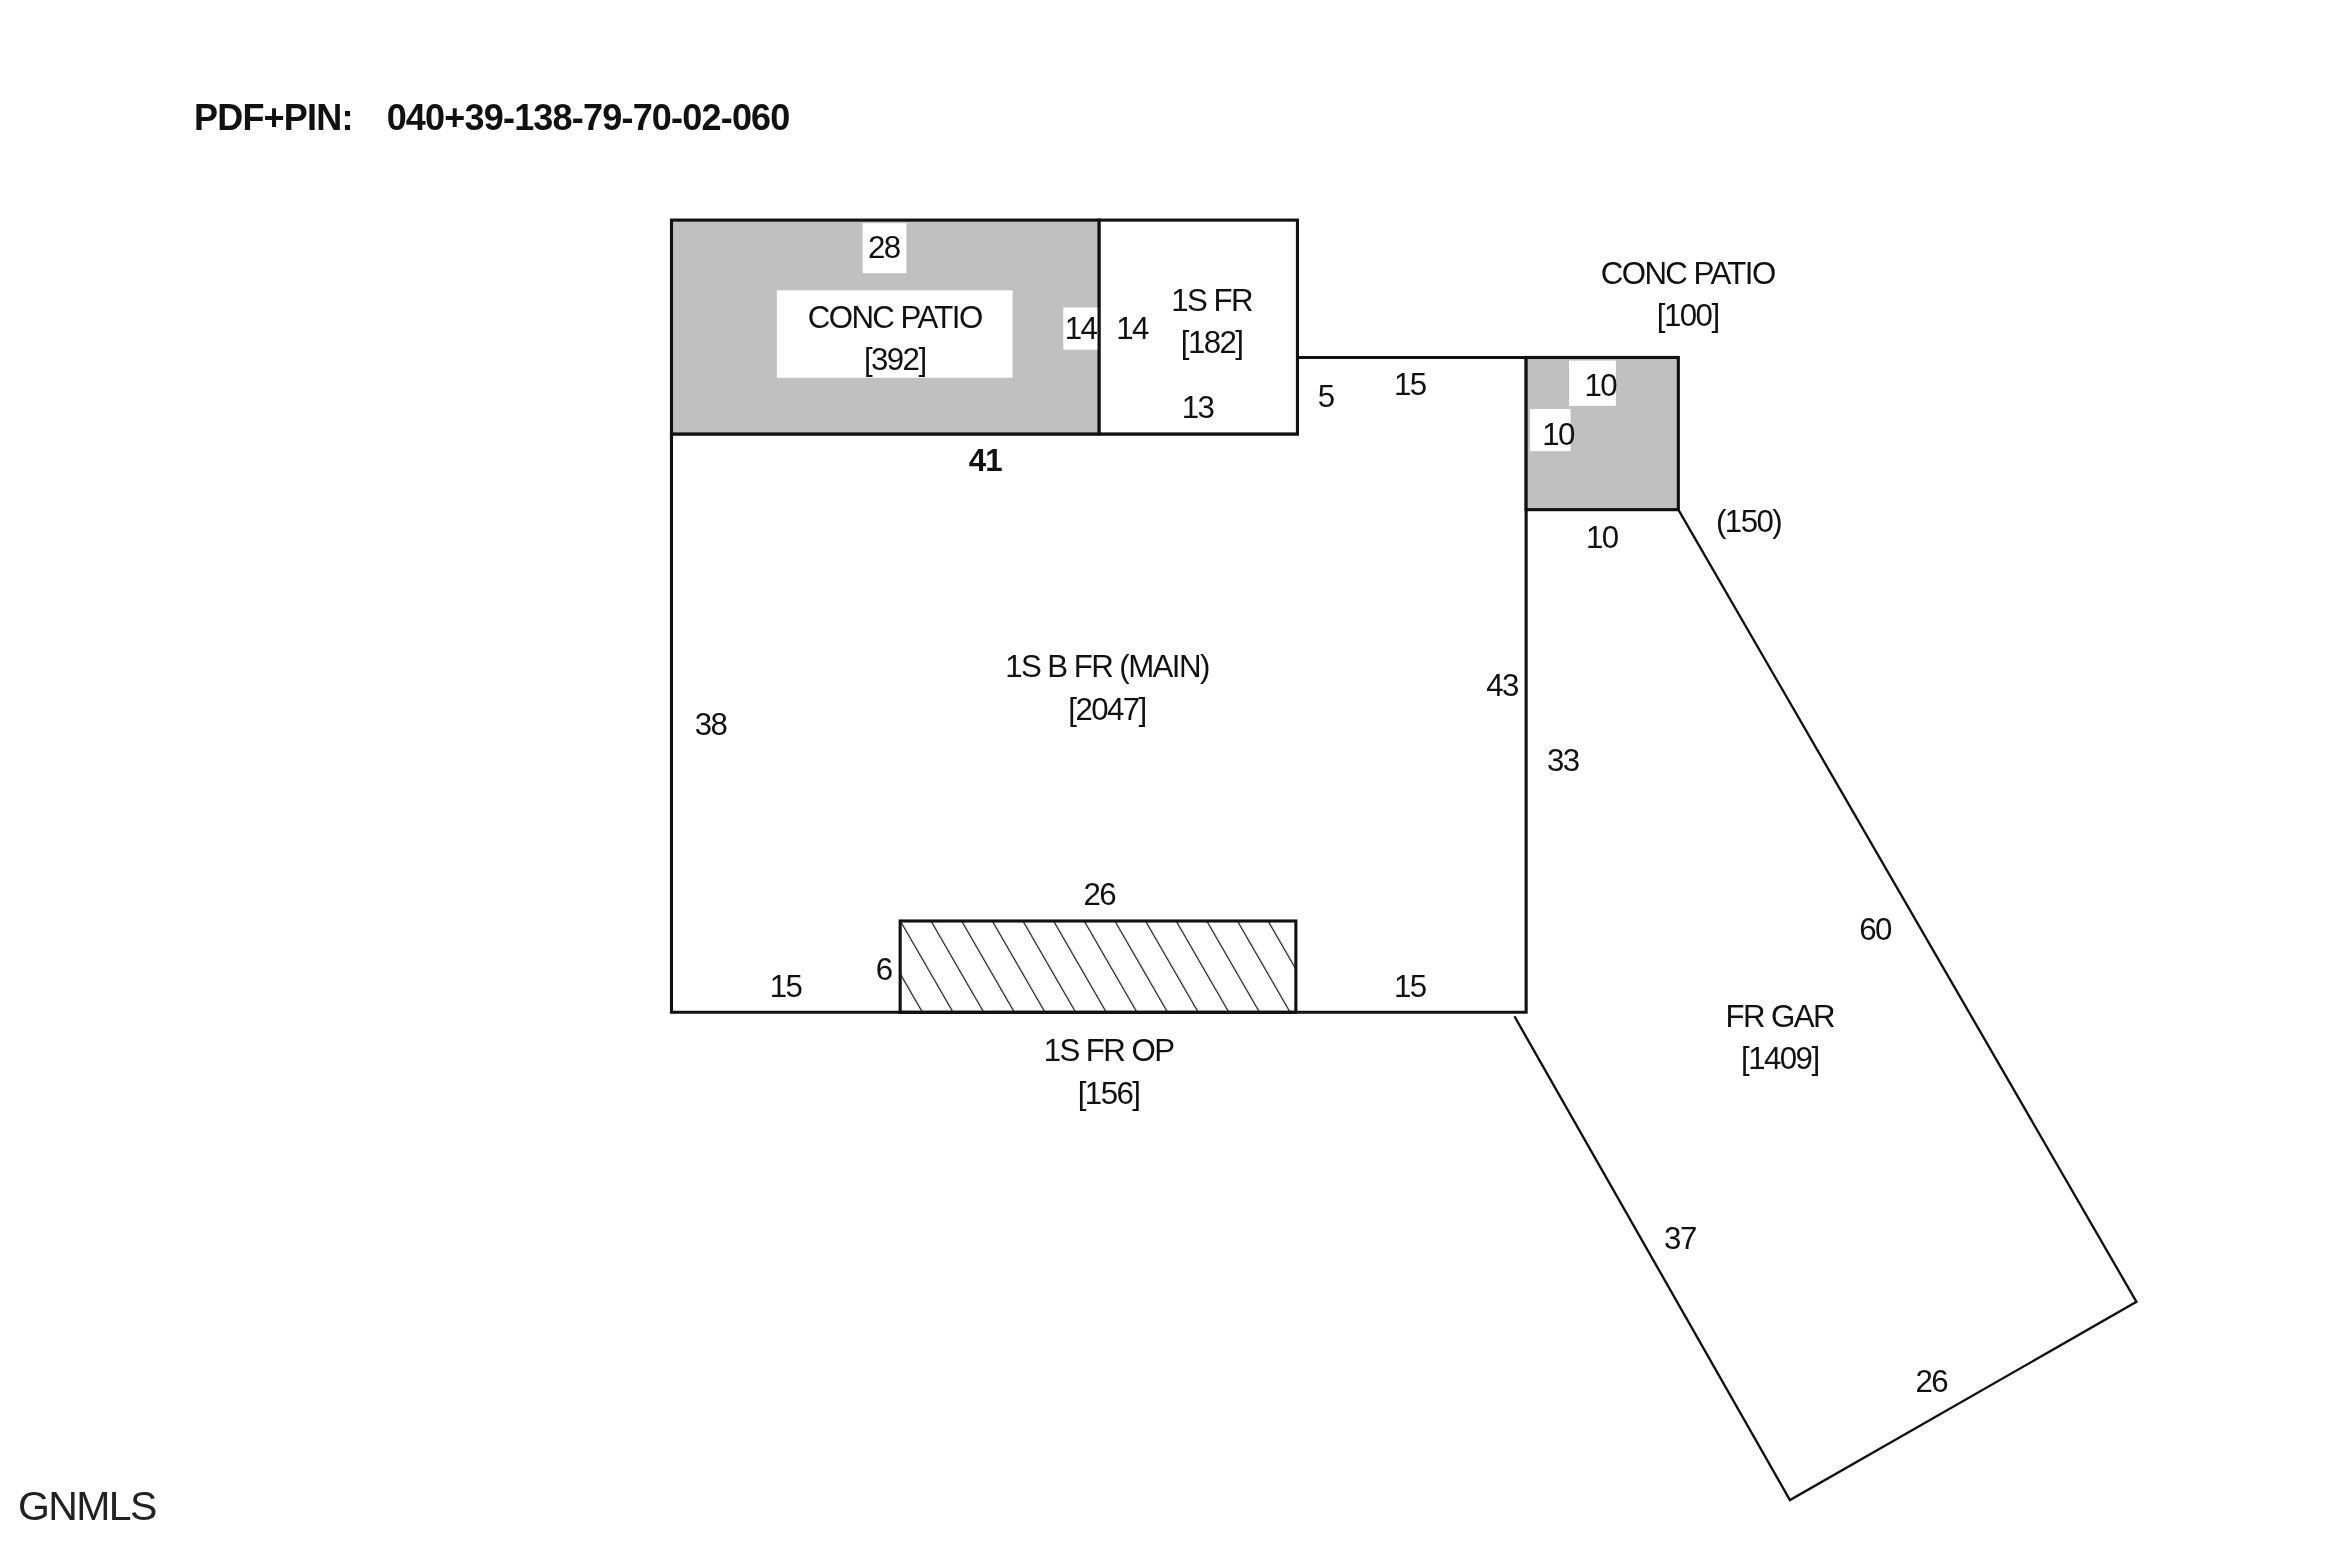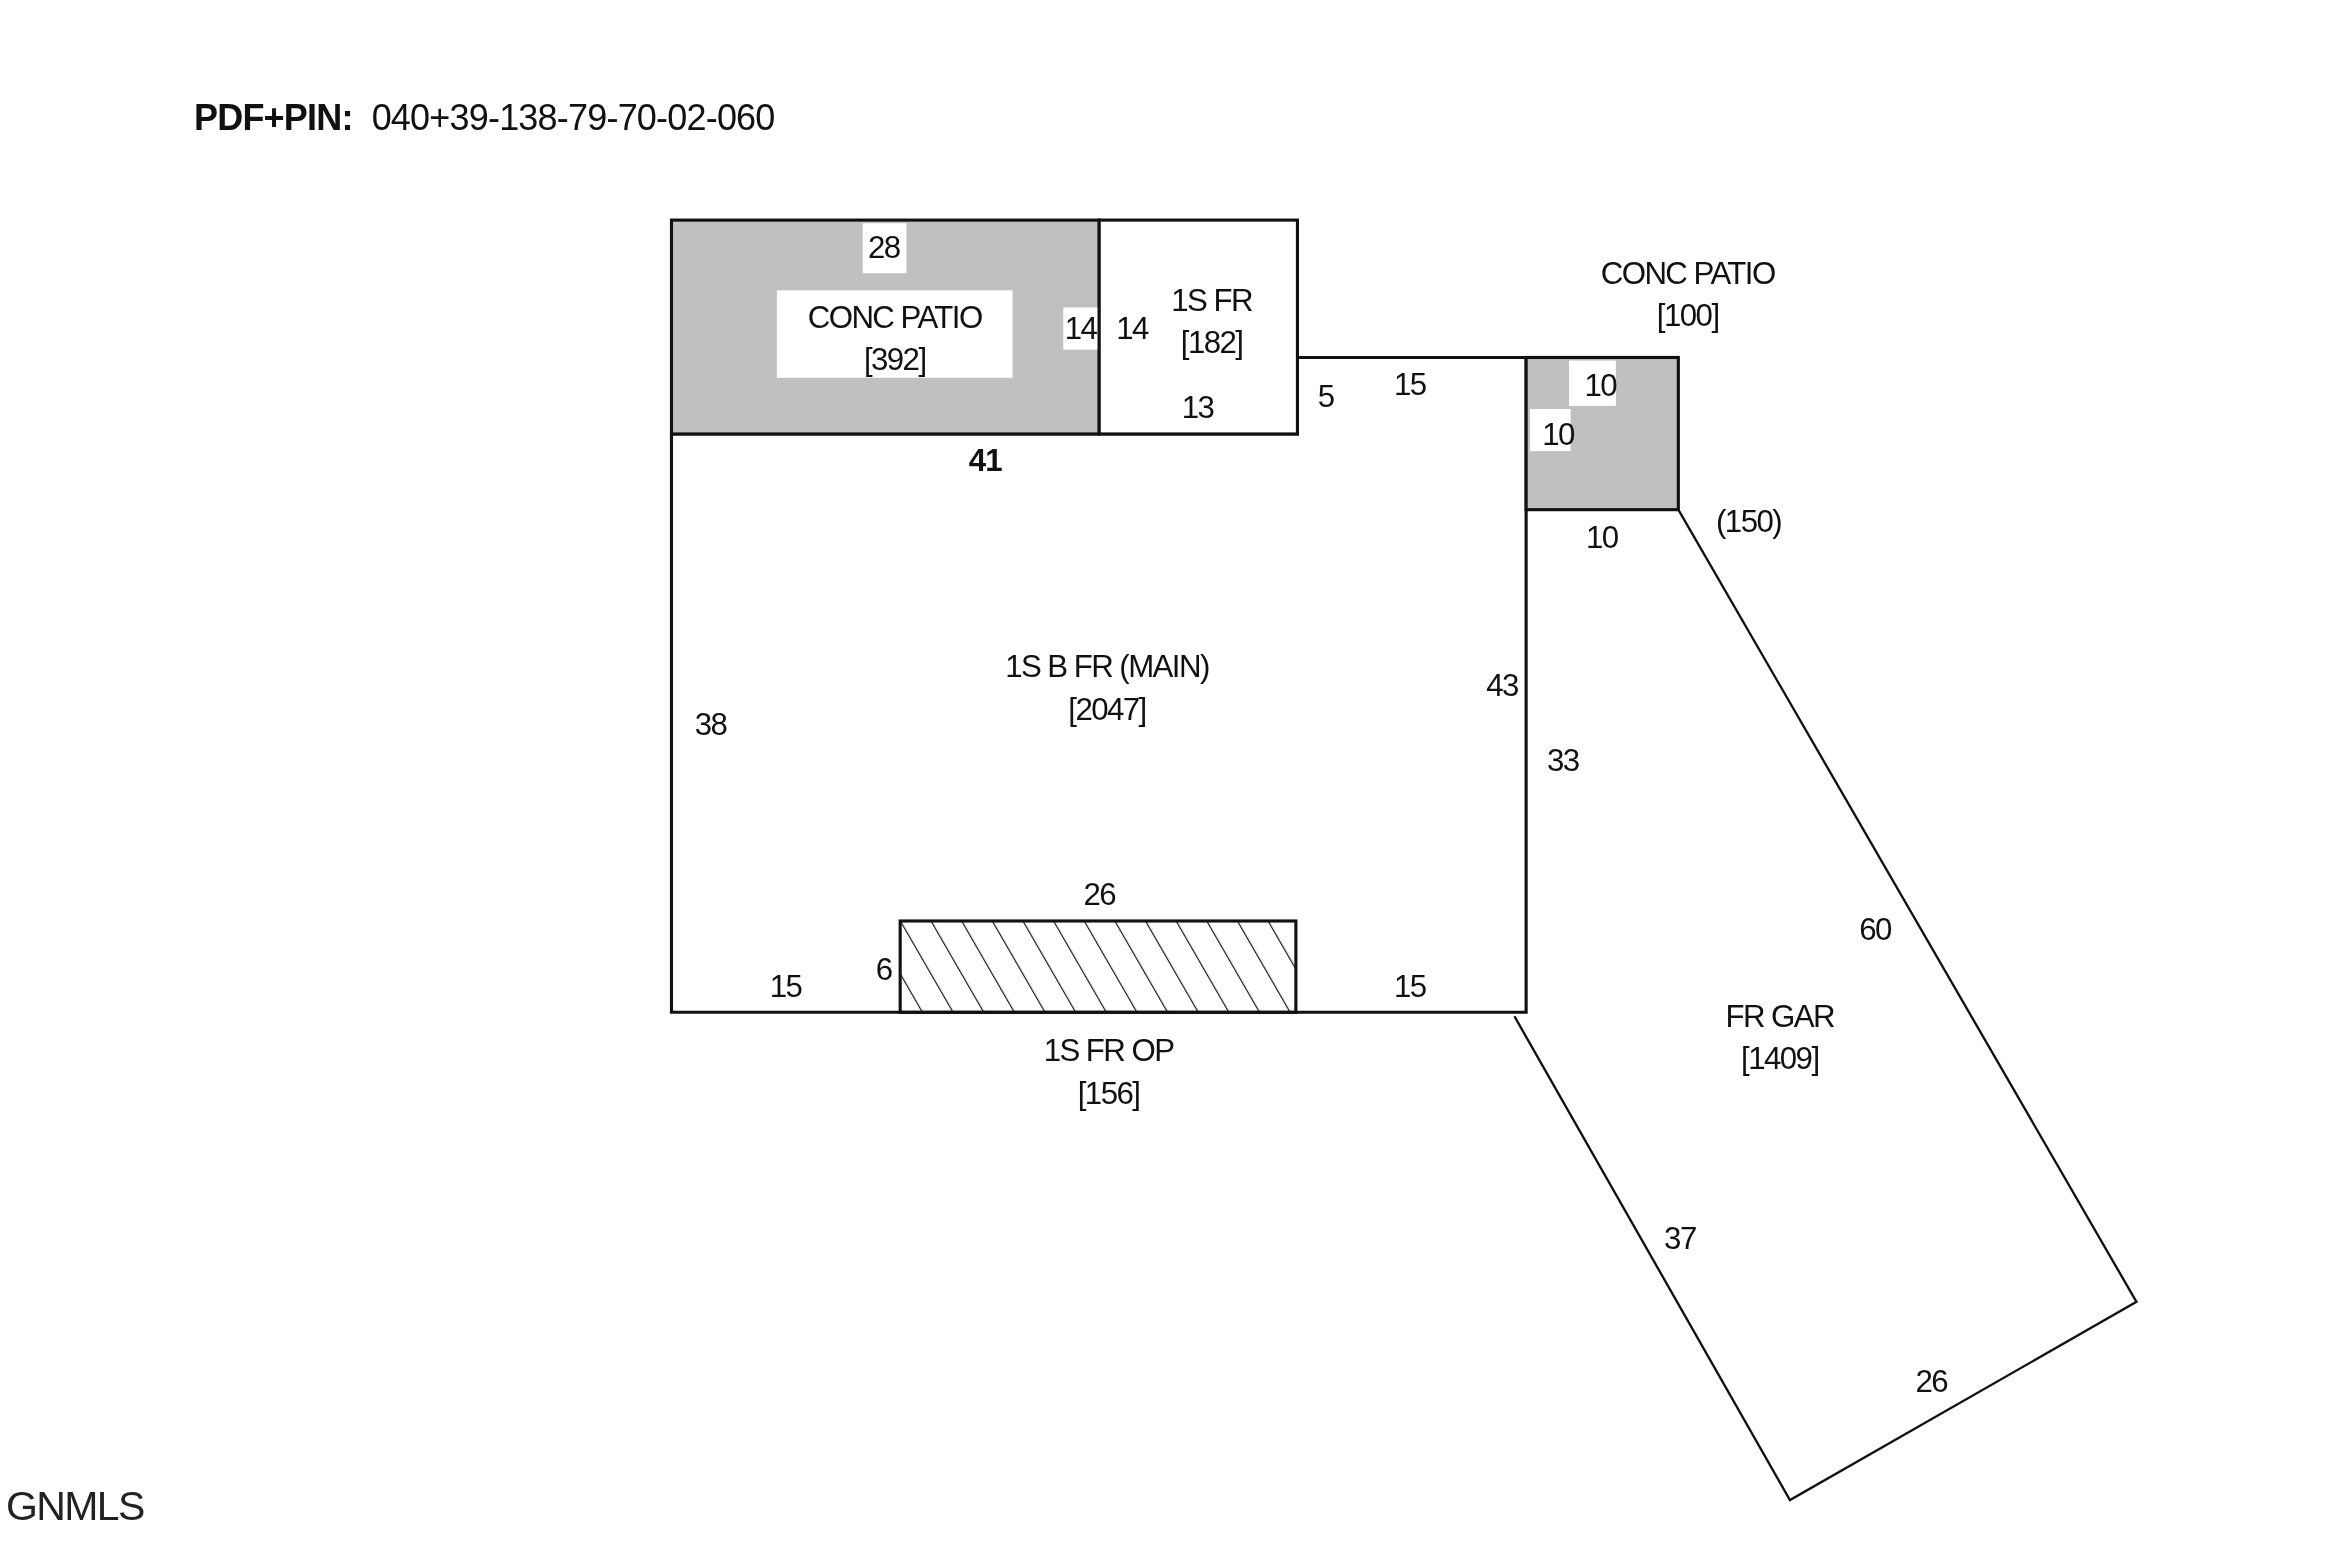--- a/index.html
+++ b/index.html
@@ -1,23 +1,23 @@
 <!DOCTYPE html>
 <html style="font-size:12.5px"><head>
 <meta charset="utf-8">
 <style>
   html, body { margin:0; padding:0; background:#ffffff; }
   body { width:2342px; height:1561px; position:relative; overflow:hidden; font-family:"Liberation Sans", sans-serif; color:#111; }
   .header { position:absolute; left:194px; top:97px; font-size:36px; letter-spacing:-0.8px; }
   .header .lbl { font-weight:bold; }
-  .header .pin { font-weight:normal; margin-left:19px; }
+  .header .pin { font-weight:bold; margin-left:34px; }
   svg { position:absolute; left:0; top:0; }
   .t { font-family:"Liberation Sans", sans-serif; font-size:40px; fill:#111; letter-spacing:-2px; }
   .tb { font-family:"Liberation Sans", sans-serif; font-size:40px; fill:#111; font-weight:bold; letter-spacing:-1px; }
-  .wm { position:absolute; left:6px; top:1483px; font-size:41px; color:#222; font-weight:100; letter-spacing:-1.6px; }
+  .wm { position:absolute; left:18px; top:1483px; font-size:41px; color:#222; font-weight:100; letter-spacing:-1.6px; }
 </style>
 </head>
 <body>
 
 <div class="header">
   <span class="lbl">PDF+PIN:</span><span class="pin">040+39-138-79-70-02-060</span>
 </div>
 
 <svg width="2342" height="1561" viewBox="0 0 3000 2000">
   <defs>

